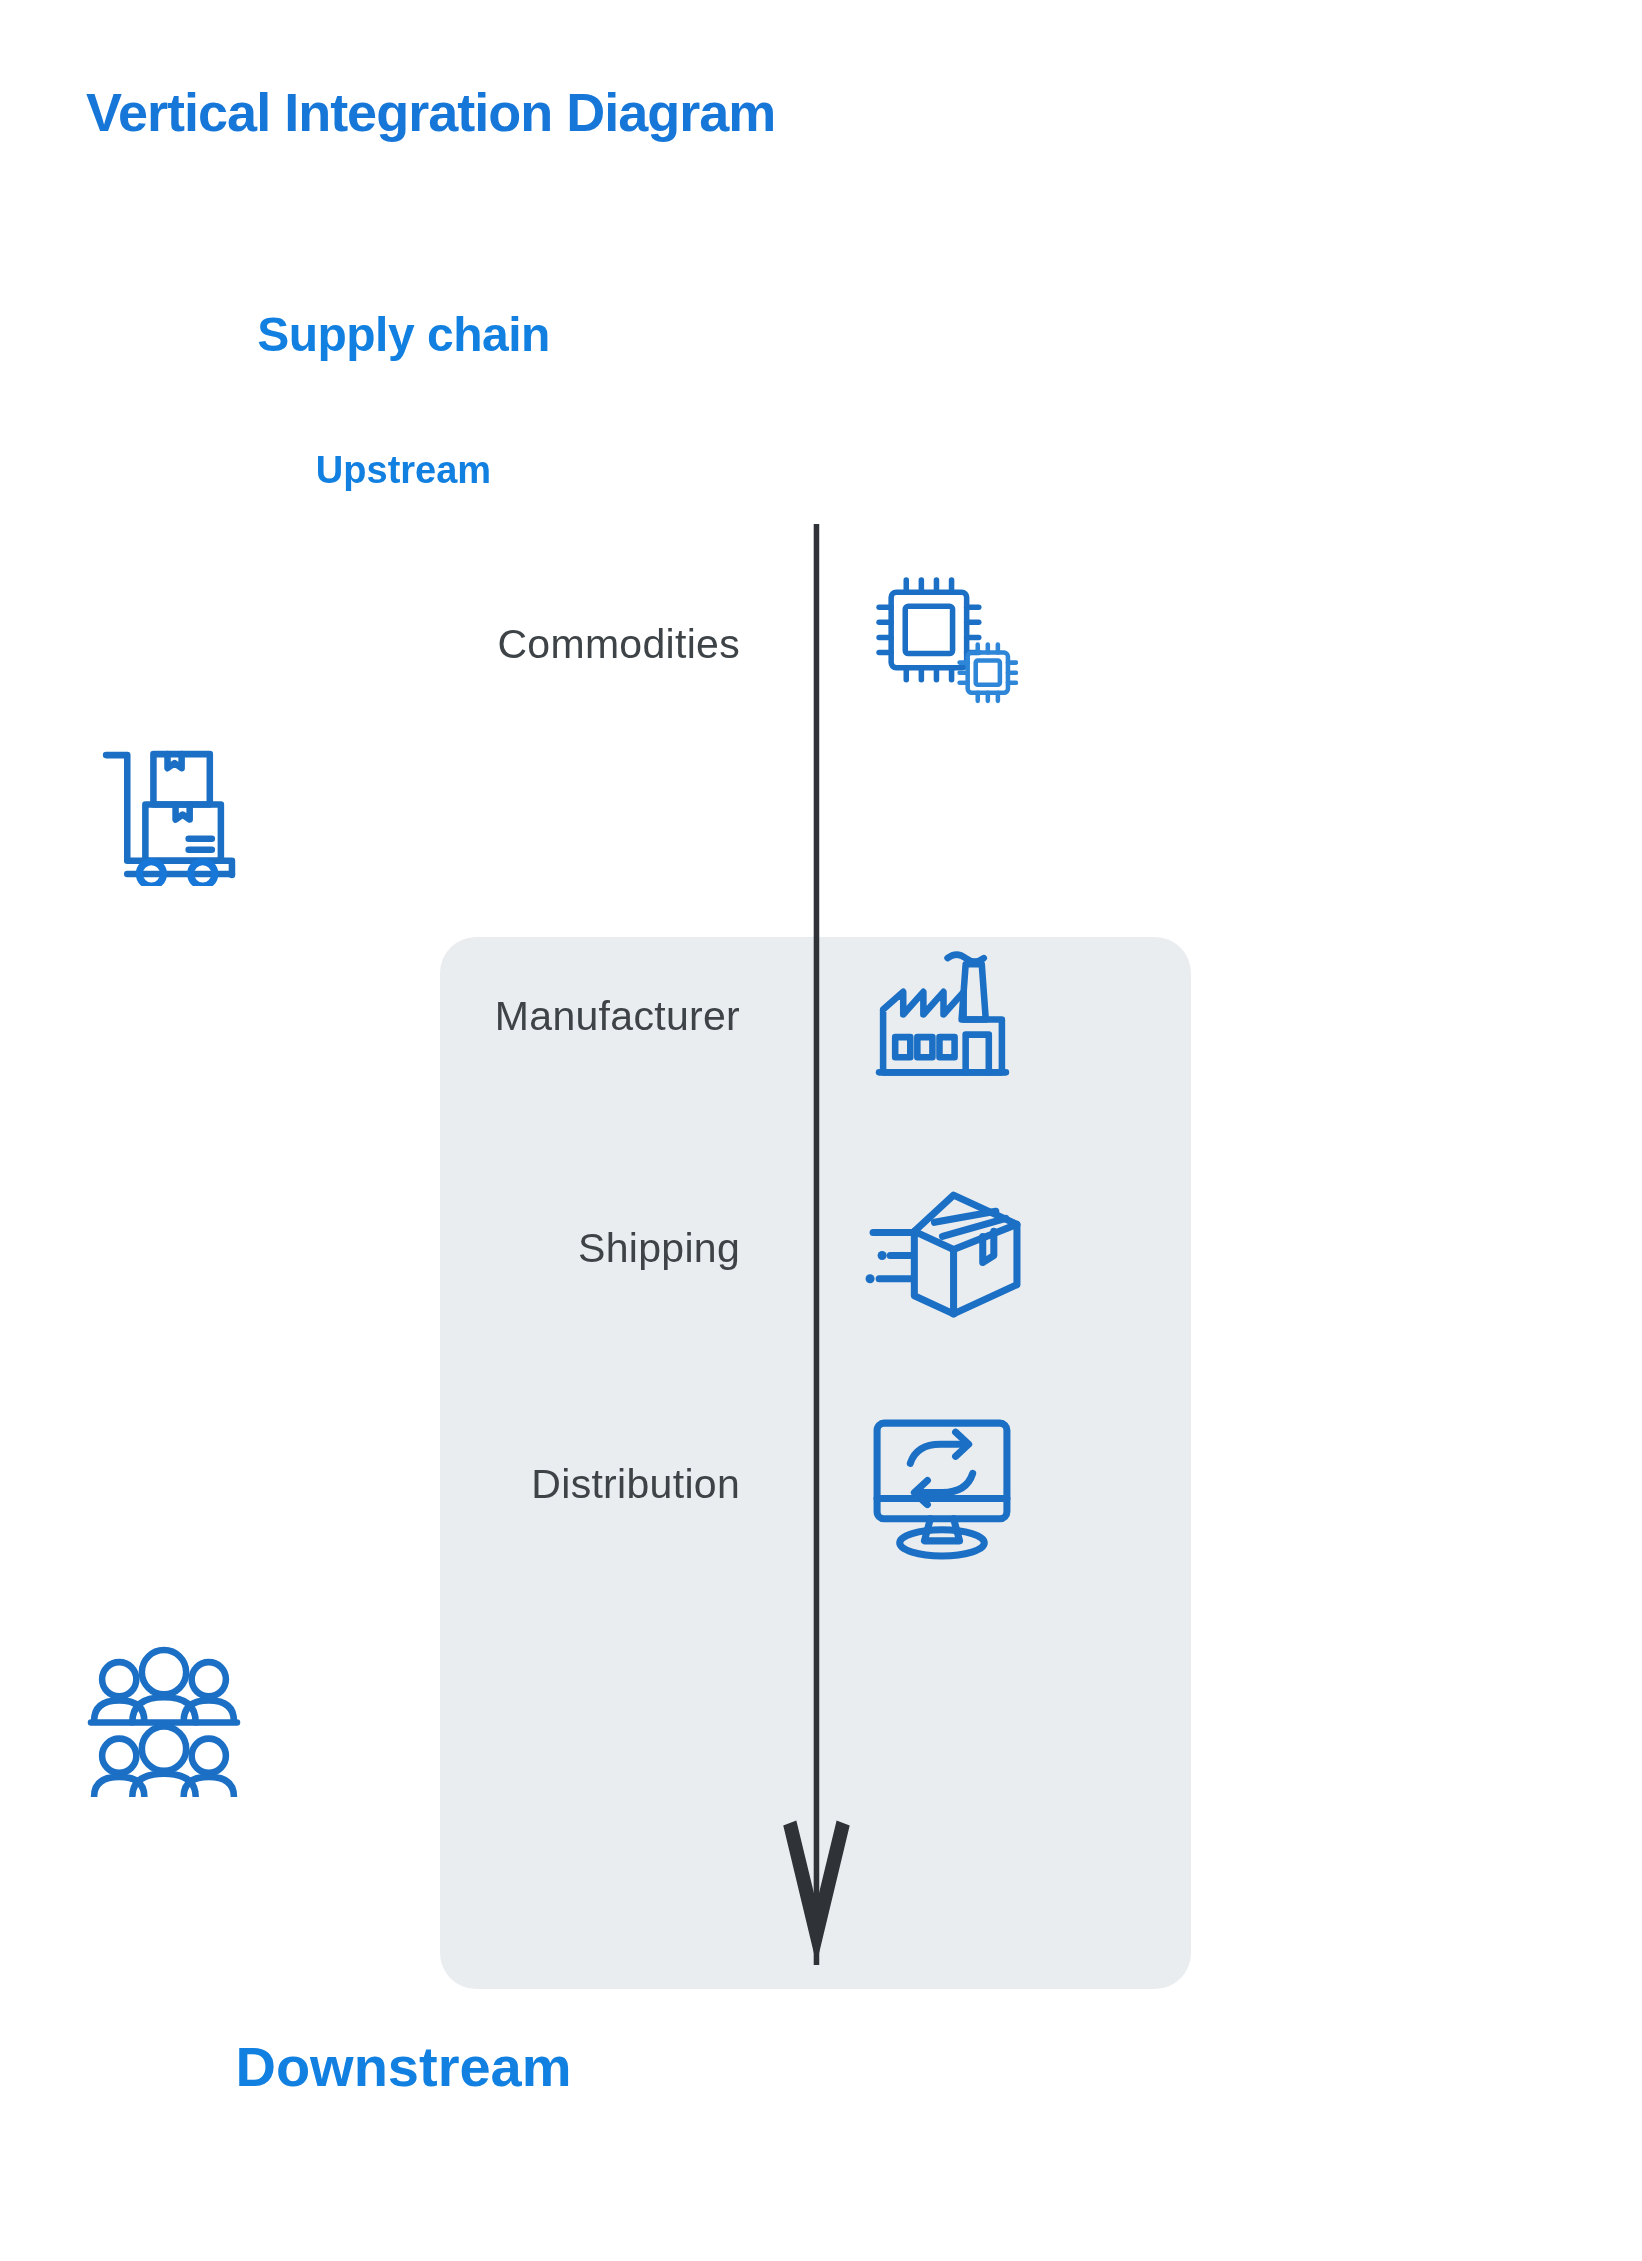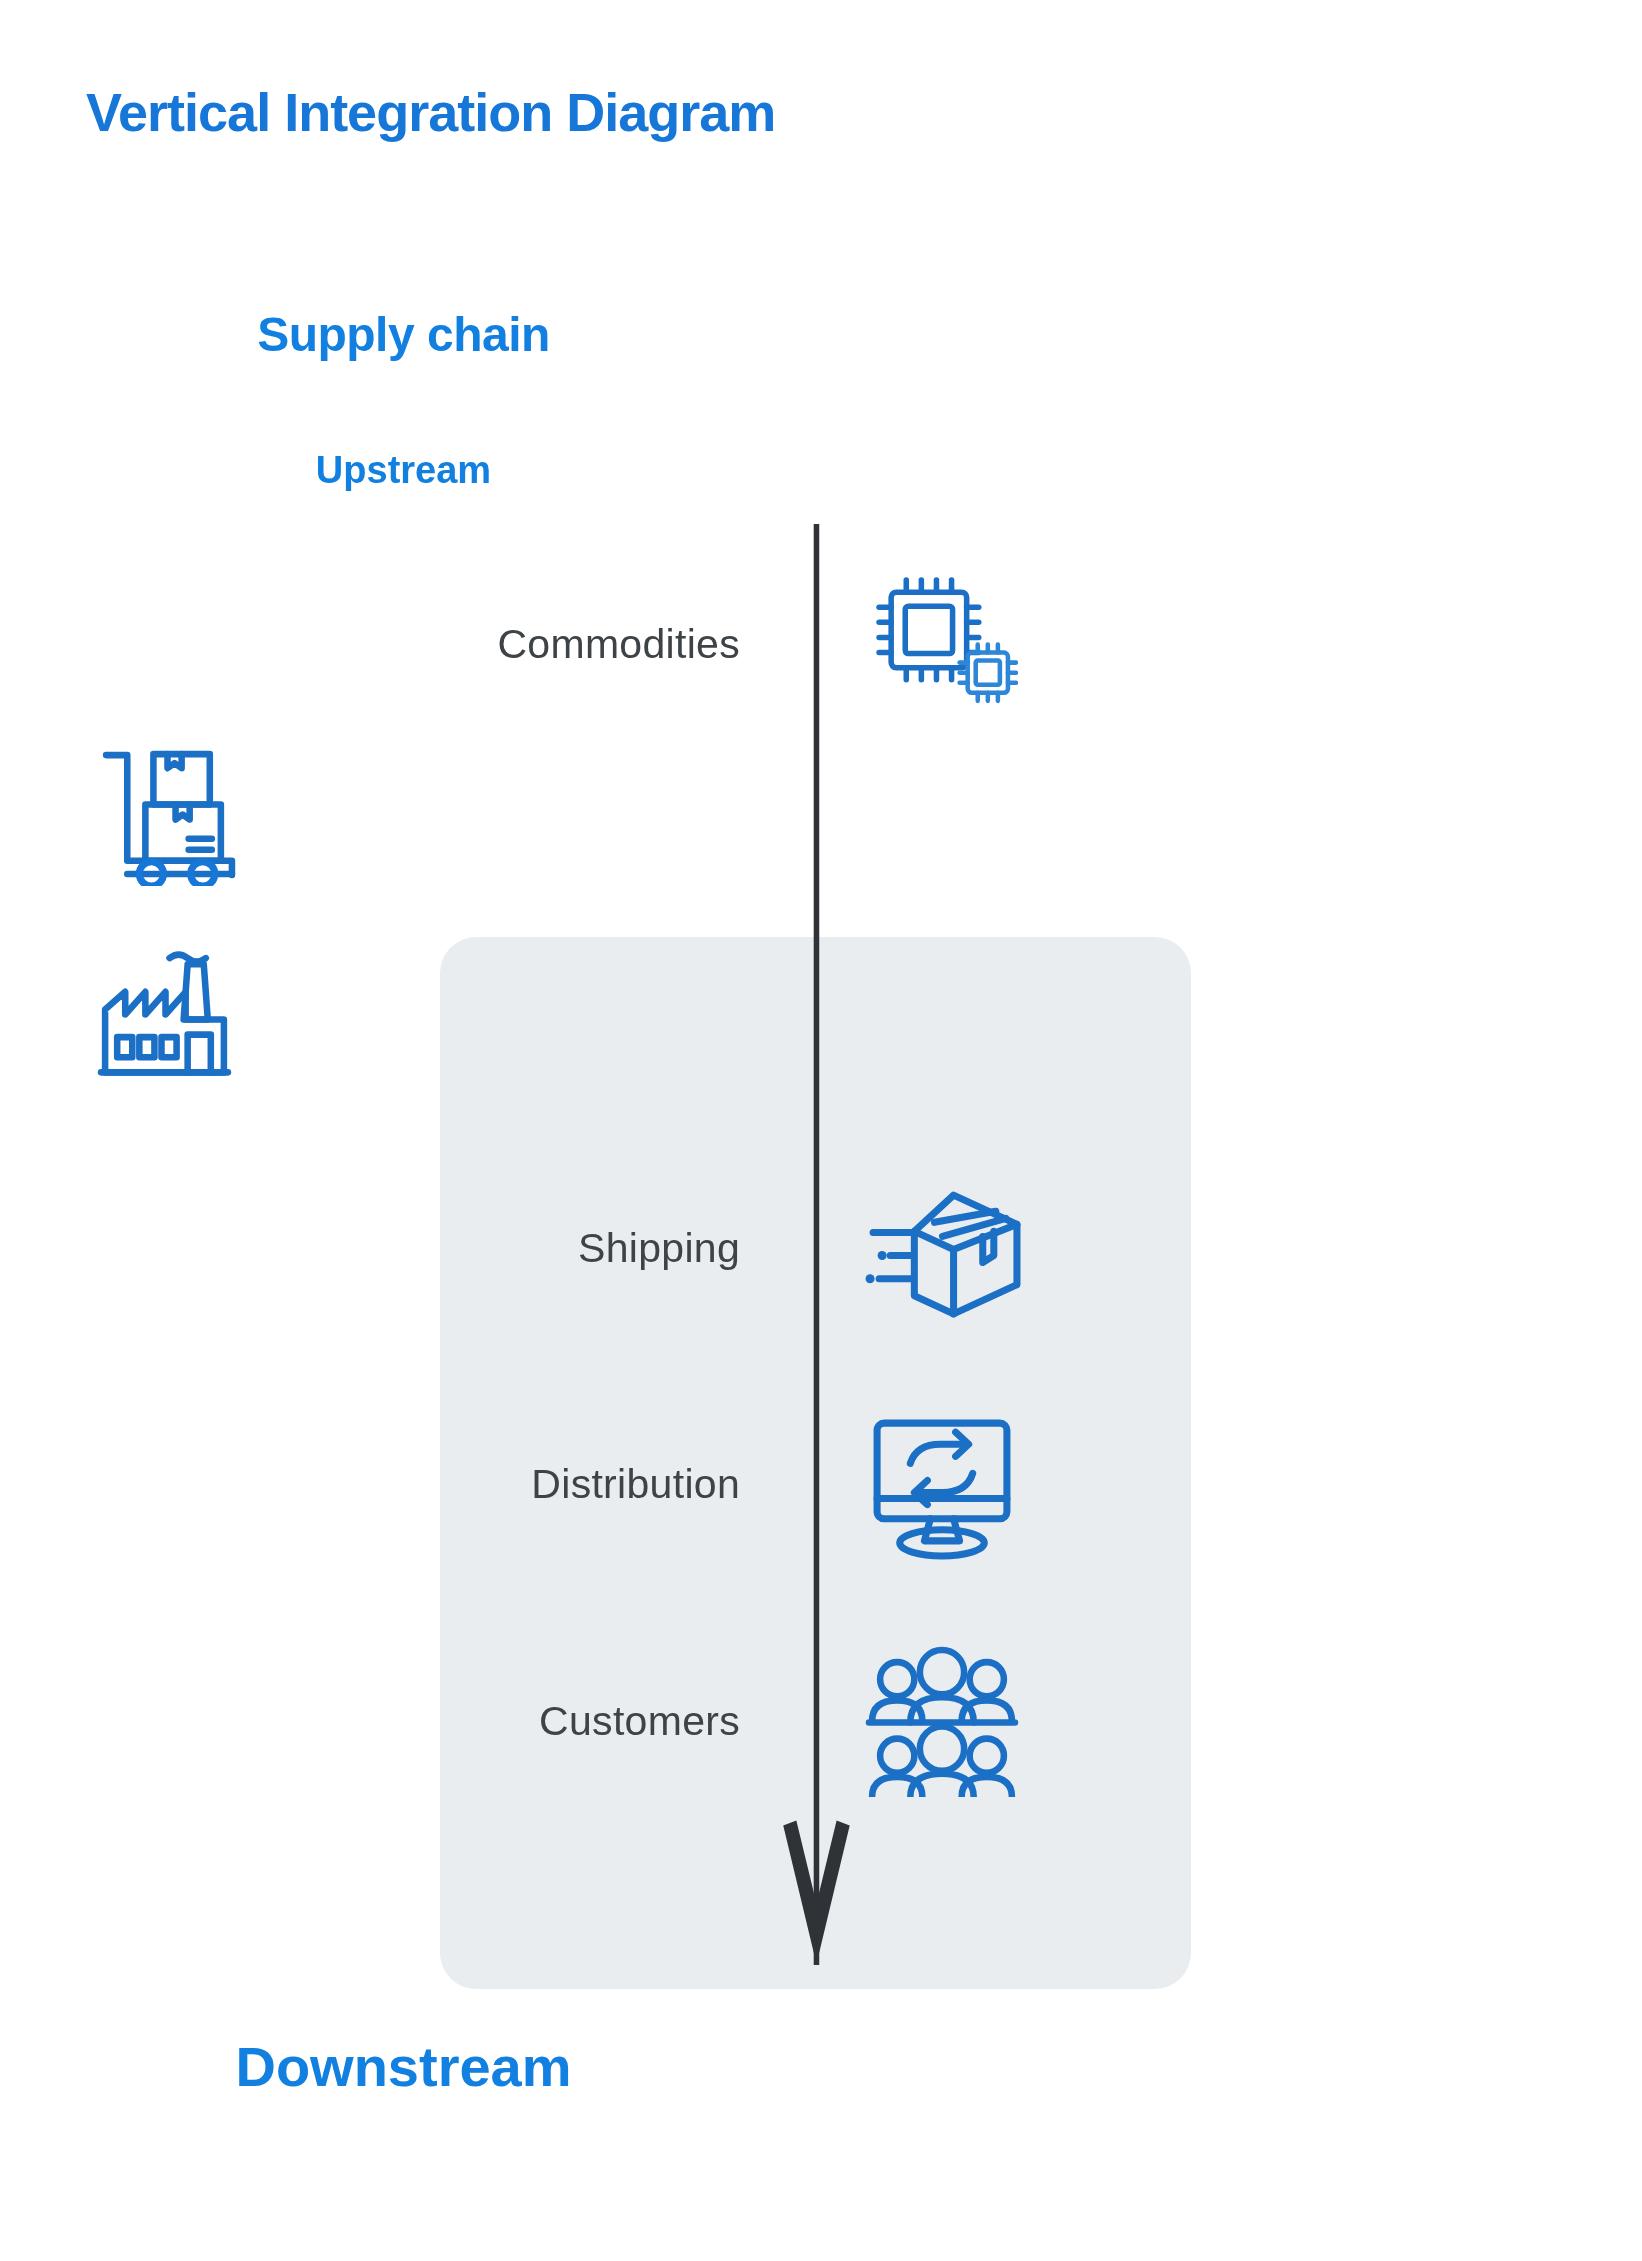--- a/index.html
+++ b/index.html
@@ -204,20 +204,21 @@
       </g>
       <g fill="none" stroke="#1677d9" stroke-width="14">
         <circle cx="124" cy="266" r="24"></circle>
         <circle cx="226" cy="266" r="24"></circle>
       </g>
     </svg>
   </div>
 </div>
 
 <div class="stage-row" id="row-manufacturer">
+  <div class="stage-label">Manufacturer</div>
   <div class="stage-icon">
     <svg width="151" height="146" viewBox="0 0 300 290">
       <g stroke="#1b6fc4" stroke-width="13" fill="none" stroke-linecap="round" stroke-linejoin="round">
 
         <path d="M 160 28 Q 178 14 196 28 Q 214 42 232 28"></path>
 
         <path d="M 196 40 L 188 150 L 236 150 L 228 40 Z"></path>
 
         <path d="M 32 255 L 32 130 L 72 95 L 72 140 L 112 95 L 112 140 L 152 95
                  L 152 140 L 192 95 L 192 150 L 268 150 L 268 255 Z"></path>
@@ -276,21 +277,20 @@
         <path d="M 92 108 Q 104 70 152 70 L 206 70"></path>
         <path d="M 182 46 L 208 70 L 182 94"></path>
         <path d="M 216 128 Q 204 166 156 166 L 102 166"></path>
         <path d="M 126 142 L 100 166 L 126 190"></path>
       </g>
     </svg>
   </div>
 </div>
 
 <div class="stage-row" id="row-customers">
-  <div class="stage-label">Customers</div>
   <div class="stage-icon">
     <svg width="156" height="151" viewBox="0 0 310 300">
       <g stroke="#1b6fc4" stroke-width="13" fill="none" stroke-linecap="round" stroke-linejoin="round">
 
         <circle cx="66" cy="66" r="34"></circle>
         <path d="M 16 150 Q 16 108 66 108 Q 116 108 116 150"></path>
 
         <circle cx="155" cy="52" r="44"></circle>
         <path d="M 92 152 Q 92 102 155 102 Q 218 102 218 152"></path>
 

